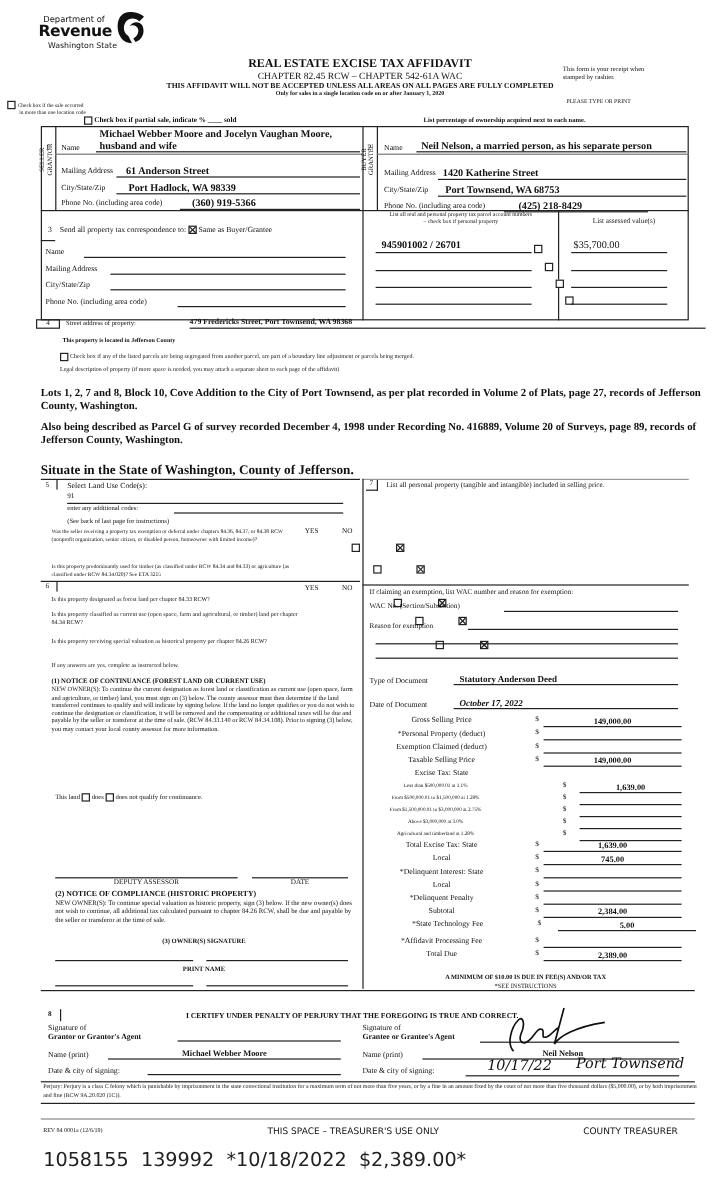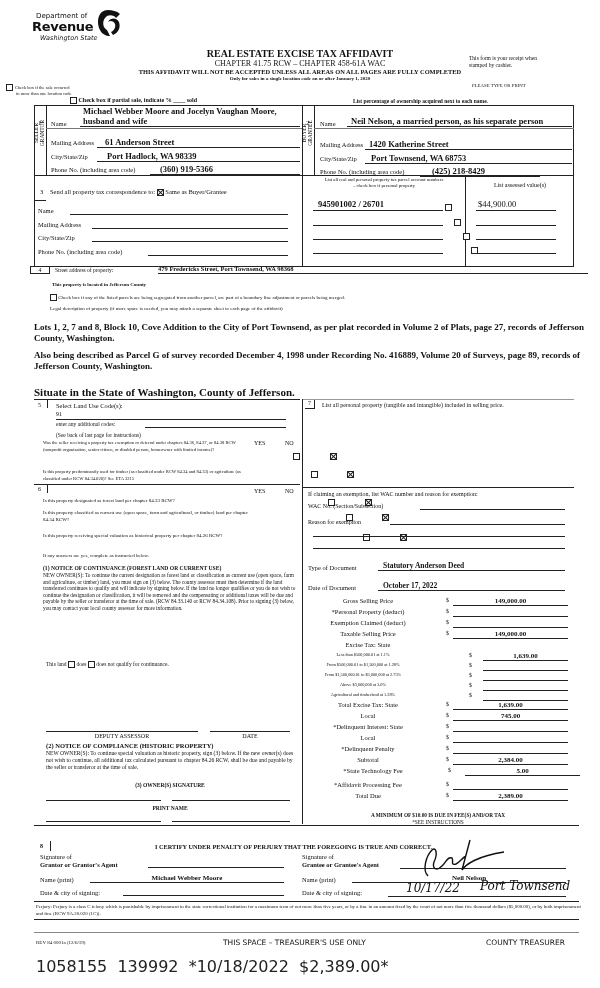--- a/index.html
+++ b/index.html
@@ -24,30 +24,30 @@
 </style>
 </head>
 <body>
 
 
 
 
 <div class="abs" style="left:32px;top:8px;width:95px;height:38px;">
   <div class="abs sans" style="left:4px;top:4px;font-size:7px;">Department of</div>
   <div class="abs sans b" style="left:0;top:11px;font-size:13px;letter-spacing:-0.3px;">Revenue</div>
-  <div class="abs sans" style="left:8px;top:26px;font-size:6.5px;font-style:italic;">Washington State</div>
+  <div class="abs sans" style="left:8px;top:26px;font-size:6.5px;">Washington State</div>
   <svg class="abs" style="left:62px;top:0px;" width="28" height="30" viewBox="0 0 28 30">
     <path d="M14 2 C4 2 2 14 6 22 C8 26 12 28 16 28 L13 22 C9 20 8 14 11 10 C14 6 20 7 22 10 L26 6 C23 3 18 2 14 2 Z" fill="#111"></path>
     <path d="M14 14 C16 12 20 13 21 16 C22 19 20 23 17 24 L19 27 C24 25 27 20 25 14 C23 10 17 9 14 14 Z" fill="#111"></path>
   </svg>
 </div>
 
 
 <div class="abs center b" style="left:150px;top:48px;width:300px;font-size:10px;">REAL ESTATE EXCISE TAX AFFIDAVIT</div>
-<div class="abs center" style="left:150px;top:59px;width:300px;font-size:8px;">CHAPTER 41.75 RCW – CHAPTER 458-61A WAC</div>
+<div class="abs center" style="left:150px;top:59px;width:300px;font-size:8px;">CHAPTER 82.45 RCW – CHAPTER 542-61A WAC</div>
 <div class="abs center b" style="left:90px;top:68px;width:420px;font-size:6.4px;">THIS AFFIDAVIT WILL NOT BE ACCEPTED UNLESS ALL AREAS ON ALL PAGES ARE FULLY COMPLETED</div>
 <div class="abs center b" style="left:150px;top:76px;width:300px;font-size:5px;">Only for sales in a single location code on or after January 1, 2020</div>
 <div class="abs" style="left:469px;top:55px;font-size:5.5px;">This form is your receipt when</div>
 <div class="abs" style="left:469px;top:62px;font-size:5.5px;">stamped by cashier.</div>
 <div class="abs" style="left:472px;top:83px;font-size:4.8px;">PLEASE TYPE OR PRINT</div>
 
 <div class="abs" style="left:6px;top:83px;">
   <span class="cb"></span>
   <span class="small" style="font-size:4.5px;">Check box if the sale occurred</span>
 </div>
@@ -118,21 +118,21 @@
 
 
 <div class="abs center" style="left:303px;top:177px;width:162px;font-size:4.8px;line-height:6px;">
   <div>List all real and personal property tax parcel account numbers</div>
   <div>– check box if personal property</div>
 </div>
 <div class="abs center" style="left:466px;top:182px;width:108px;font-size:6px;">List assessed value(s)</div>
 
 <div class="abs val line" style="left:313px;top:199px;width:130px;padding-left:5px;height:12px;">945901002 / 26701</div>
 <span class="abs cb" style="left:445px;top:203px;"></span>
-<div class="abs line" style="left:476px;top:199px;width:80px;height:12px;font-size:8.5px;padding-left:2px;">$44,900.00</div>
+<div class="abs line" style="left:476px;top:199px;width:80px;height:12px;font-size:8.5px;padding-left:2px;">$35,700.00</div>
 
 <div class="abs line" style="left:313px;top:218px;width:130px;height:8px;"></div>
 <span class="abs cb" style="left:445px;top:218px;"></span>
 <div class="abs line" style="left:476px;top:218px;width:80px;height:8px;"></div>
 
 <div class="abs line" style="left:313px;top:232px;width:130px;height:8px;"></div>
 <span class="abs cb" style="left:445px;top:232px;"></span>
 <div class="abs line" style="left:476px;top:232px;width:80px;height:8px;"></div>
 
 <div class="abs line" style="left:313px;top:246px;width:130px;height:8px;"></div>
@@ -222,21 +222,21 @@
 <div class="abs" style="left:308px;top:503px;font-size:6px;">WAC No. (Section/Subsection)</div>
 <div class="abs line" style="left:420px;top:502px;width:145px;height:8px;"></div>
 <div class="abs" style="left:308px;top:519px;font-size:6px;">Reason for exemption</div>
 <div class="abs line" style="left:390px;top:518px;width:175px;height:7px;"></div>
 <div class="abs line" style="left:313px;top:530px;width:252px;height:7px;"></div>
 <div class="abs line" style="left:313px;top:542px;width:252px;height:7px;"></div>
 
 <div class="abs" style="left:308px;top:564px;font-size:6.5px;">Type of Document</div>
 <div class="abs val line" style="left:378px;top:561px;width:187px;font-size:7.5px;padding-left:5px;">Statutory Anderson Deed</div>
 <div class="abs" style="left:308px;top:584px;font-size:6.5px;">Date of Document</div>
-<div class="abs val line" style="left:378px;top:581px;width:187px;font-size:7.5px;padding-left:5px;">October 17, 2022</div>
+<div class="abs val line" style="left:378px;top:581px;width:187px;font-size:7.5px;padding-left:5px;font-style:italic;">October 17, 2022</div>
 
 
 <div class="abs" style="left:303px;top:597px;width:270px;">
   <div class="abs" style="top:0;left:0;width:270px;height:11px;">
     <span class="abs right" style="right:135px;width:140px;font-size:6.5px;">Gross Selling Price</span>
     <span class="abs" style="left:143px;font-size:6px;">$</span>
     <span class="abs right b line" style="left:150px;width:115px;height:9px;font-size:7px;">149,000.00</span>
   </div>
   <div class="abs" style="top:11px;left:0;width:270px;height:11px;">
     <span class="abs right" style="right:135px;width:140px;font-size:6.5px;">*Personal Property (deduct)</span>

